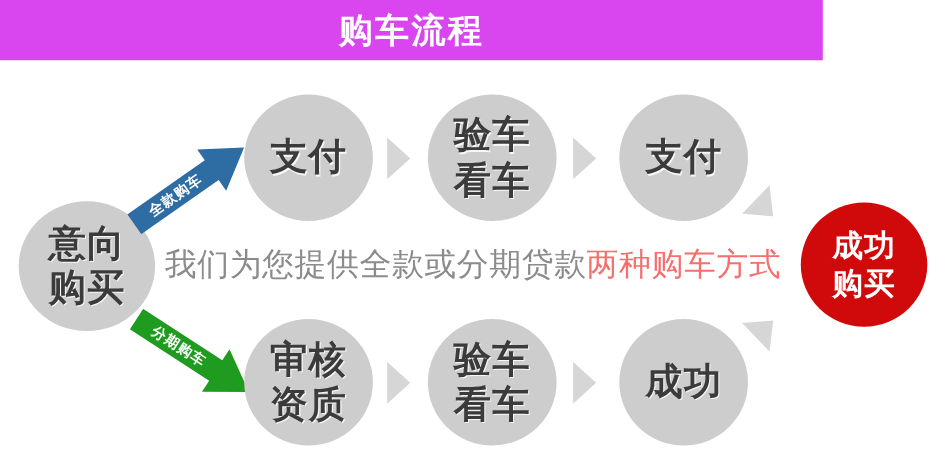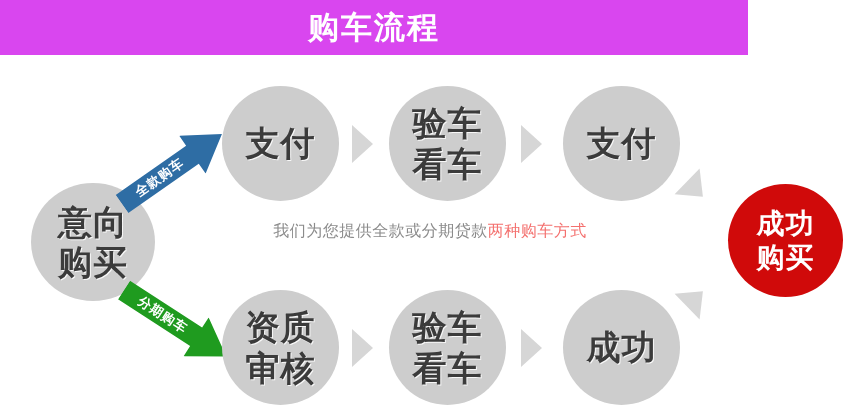--- a/index.html
+++ b/index.html
@@ -71,21 +71,21 @@
   .node.gray .node-line {
     color: #3b3b3b;
     text-shadow: 1px 1px 0 rgba(255,255,255,0.85);
   }
   .node.red .node-line {
     color: #ffffff;
     font-size: 28px;
   }
 
   
-  #node-intent      { left: 31px;  top: 128px; width: 124px; height: 118px; }
+  #node-intent      { left: 17px;  top: 128px; width: 124px; height: 118px; }
   #node-deposit     { left: 222px; top: 31px;  width: 117px; height: 115px; }
   #node-inspect-1   { left: 389px; top: 31px;  width: 117px; height: 115px; }
   #node-balance     { left: 563px; top: 31px;  width: 117px; height: 115px; }
   #node-qualify     { left: 222px; top: 235px; width: 117px; height: 115px; }
   #node-inspect-2   { left: 389px; top: 235px; width: 117px; height: 115px; }
   #node-loan        { left: 563px; top: 235px; width: 117px; height: 115px; }
   #node-success     { left: 728px; top: 129px; width: 115px; height: 113px; }
 
   
   .tri {
@@ -147,21 +147,21 @@
     transform-origin: 0 50%;
   }
 
   
   .caption {
     position: absolute;
     left: 0;
     top: 166px;
     width: 860px;
     text-align: center;
-    font-size: 16px;
+    font-size: 29px;
     letter-spacing: 0.5px;
     white-space: nowrap;
   }
   .caption .cap-gray { color: #8b8b8b; }
   .caption .cap-red  { color: #f4706e; }
 </style>
 </head>
 <body>
 
 <div class="header">
@@ -200,22 +200,22 @@
     <div class="node-line">看车</div>
   </div>
 
   <div class="tri tri-right" id="tri-top-2"></div>
 
   <div class="node gray" id="node-balance">
     <div class="node-line">支付</div>
   </div>
 
   <div class="node gray" id="node-qualify">
+    <div class="node-line">审核</div>
     <div class="node-line">资质</div>
-    <div class="node-line">审核</div>
   </div>
 
   <div class="tri tri-right" id="tri-bot-1"></div>
 
   <div class="node gray" id="node-inspect-2">
     <div class="node-line">验车</div>
     <div class="node-line">看车</div>
   </div>
 
   <div class="tri tri-right" id="tri-bot-2"></div>

